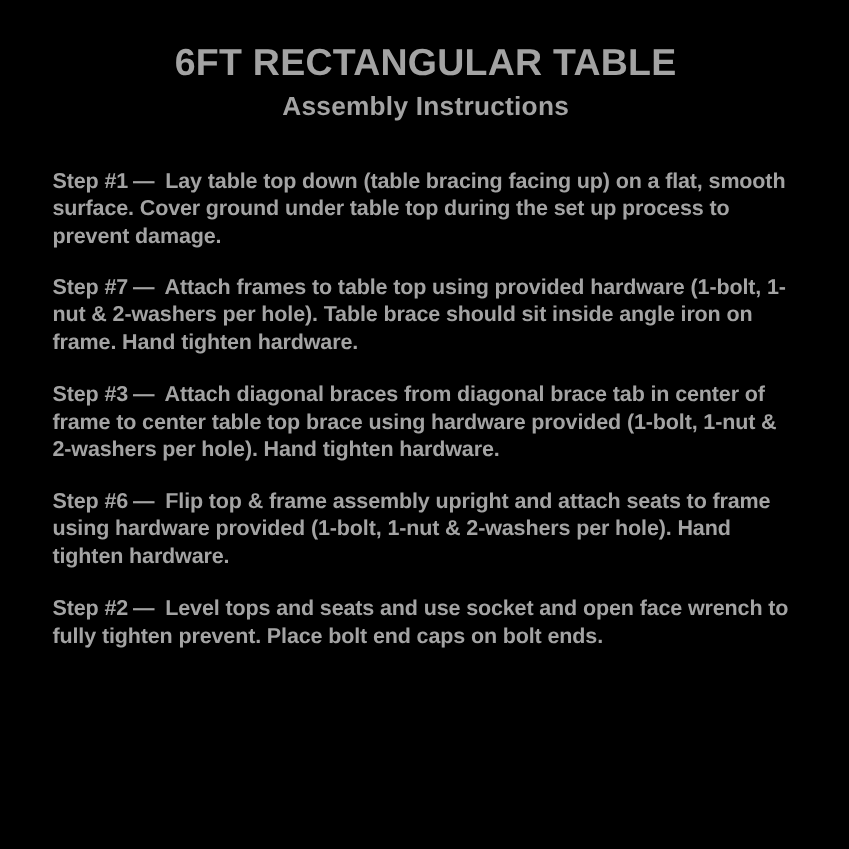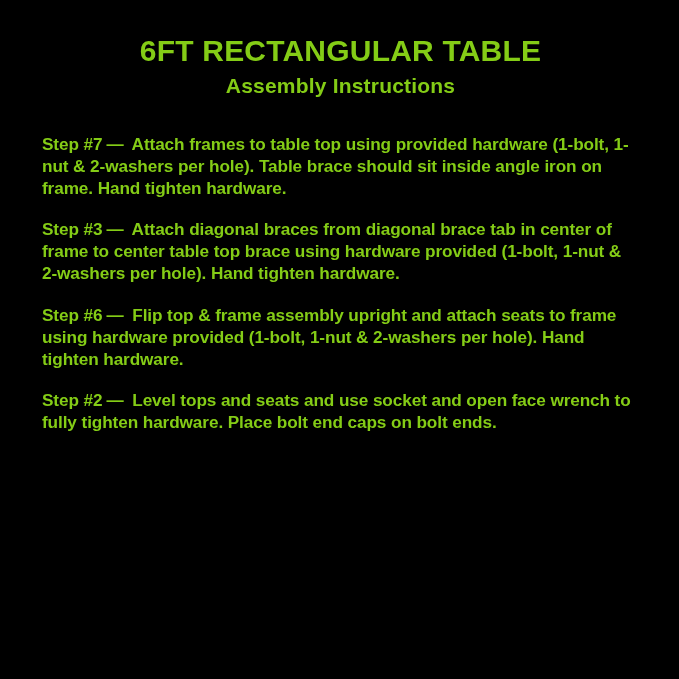--- a/index.html
+++ b/index.html
@@ -11,21 +11,21 @@
     height: 679px;
     background: #000000;
     font-family: "Liberation Sans", sans-serif;
     overflow: hidden;
   }
   .sheet {
     width: 679px;
     height: 679px;
     box-sizing: border-box;
     padding: 34px 40px 20px 42px;
-    color: #84cc16;
+    color: #a3a3a3;
     display: flex;
     flex-direction: column;
   }
   .title-block {
     text-align: center;
     margin-bottom: 16px;
   }
   .doc-title {
     font-size: 30px;
     font-weight: bold;
@@ -65,23 +65,24 @@
 
 <div class="sheet">
 
   <div class="title-block">
     <h1 class="doc-title">6FT RECTANGULAR TABLE</h1>
     <h2 class="doc-subtitle">Assembly Instructions</h2>
   </div>
 
   <div class="steps">
 
+    <p class="step"><span class="step-label">Step #1</span><span class="step-dash">—</span> <span>Lay table top down (table bracing facing up) on a flat, smooth surface. Cover ground under table top during the set up process to prevent damage.</span></p>
 
     <p class="step"><span class="step-label">Step #7</span><span class="step-dash">—</span> <span>Attach frames to table top using provided hardware (1-bolt, 1-nut &amp; 2-washers per hole). Table brace should sit inside angle iron on frame. Hand tighten hardware.</span></p>
 
     <p class="step"><span class="step-label">Step #3</span><span class="step-dash">—</span> <span>Attach diagonal braces from diagonal brace tab in center of frame to center table top brace using hardware provided (1-bolt, 1-nut &amp; 2-washers per hole). Hand tighten hardware.</span></p>
 
     <p class="step"><span class="step-label">Step #6</span><span class="step-dash">—</span> <span>Flip top &amp; frame assembly upright and attach seats to frame using hardware provided (1-bolt, 1-nut &amp; 2-washers per hole). Hand tighten hardware.</span></p>
 
-    <p class="step"><span class="step-label">Step #2</span><span class="step-dash">—</span> <span>Level tops and seats and use socket and open face wrench to fully tighten hardware. Place bolt end caps on bolt ends.</span></p>
+    <p class="step"><span class="step-label">Step #2</span><span class="step-dash">—</span> <span>Level tops and seats and use socket and open face wrench to fully tighten prevent. Place bolt end caps on bolt ends.</span></p>
 
   </div>
 </div>
 
 </body></html>

